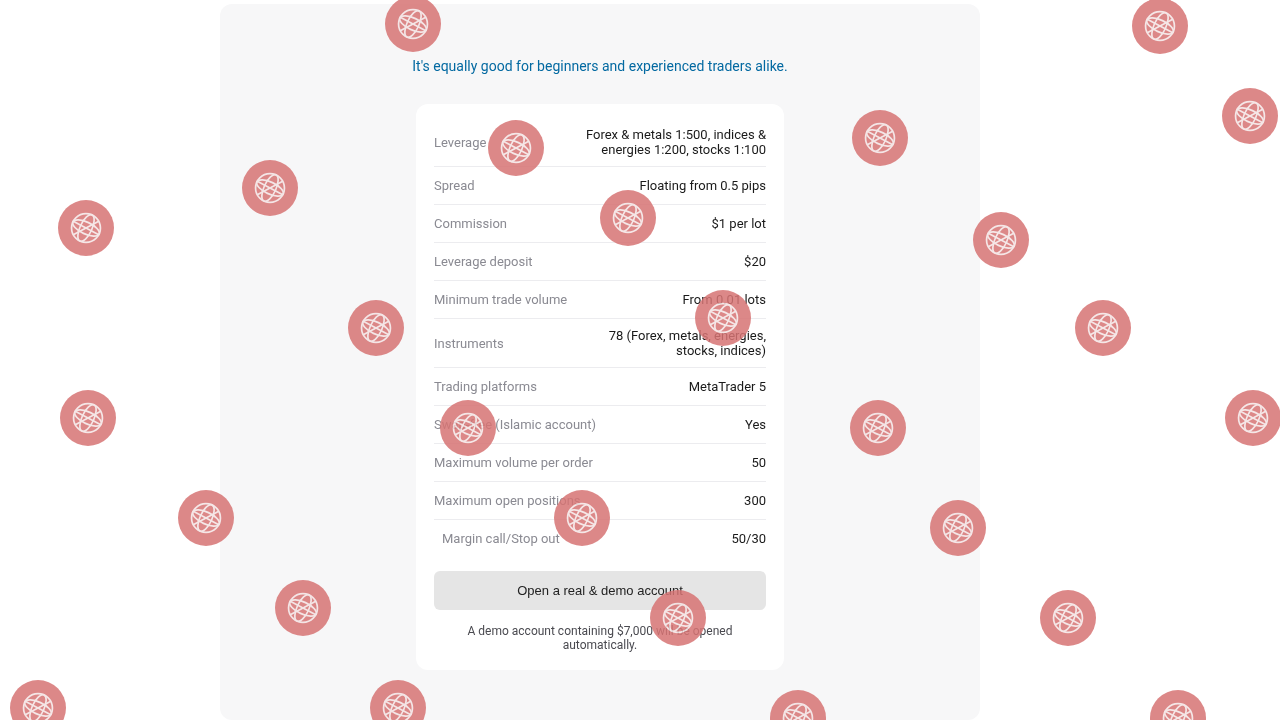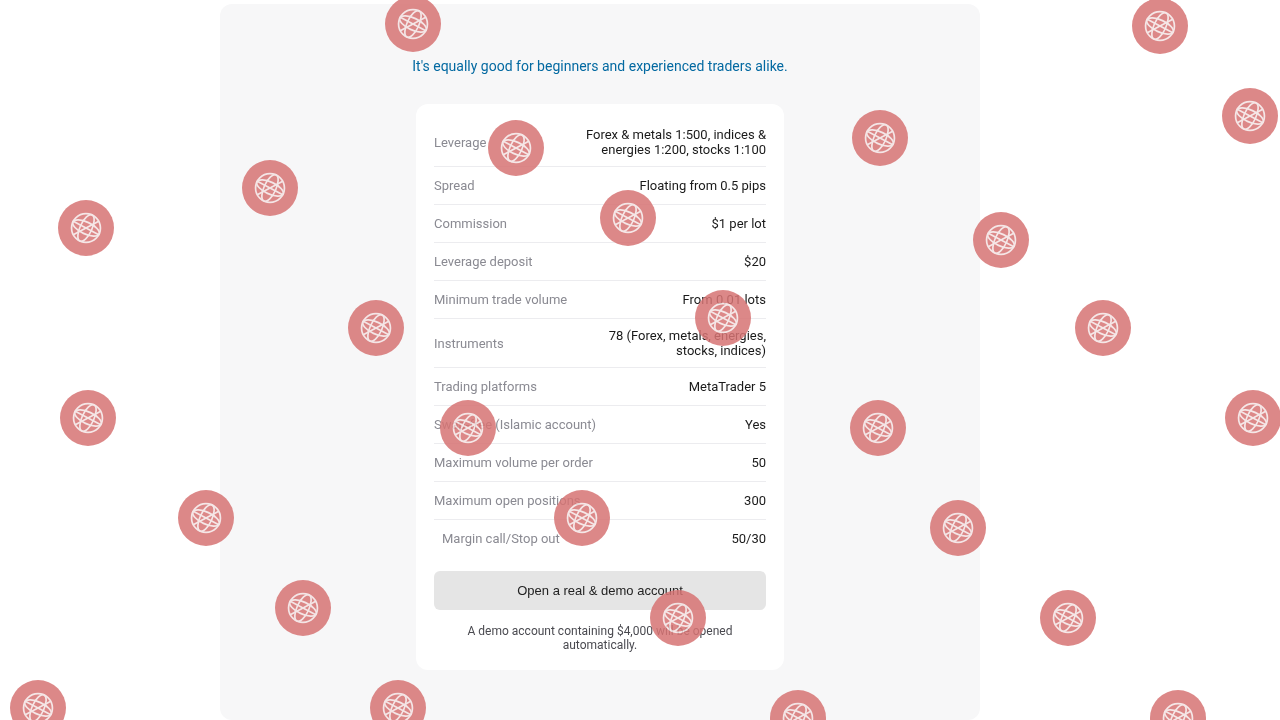--- a/index.html
+++ b/index.html
@@ -155,21 +155,21 @@
     <div class="feature-row">
       <div class="feature-label">Maximum open positions</div>
       <div class="feature-value">300</div>
     </div>
     <div class="feature-row">
       <div class="feature-label">Margin call/Stop out</div>
       <div class="feature-value">50/30</div>
     </div>
 
     <button class="cta-button">Open a real &amp; demo account</button>
-    <p class="cta-note">A demo account containing $4,000 will be opened automatically.</p>
+    <p class="cta-note">A demo account containing $7,000 will be opened automatically.</p>
   </div>
 </div>
 
 <div class="watermark" style="left: 385px; top: -4px;">
 <svg viewBox="0 0 40 40">
   <circle cx="20" cy="20" r="17"></circle>
   <ellipse cx="20" cy="20" rx="17" ry="7" transform="rotate(25 20 20)"></ellipse>
   <ellipse cx="20" cy="20" rx="7" ry="17" transform="rotate(25 20 20)"></ellipse>
   <line x1="5" y1="12" x2="35" y2="28"></line>
   <line x1="5" y1="28" x2="35" y2="12"></line>

